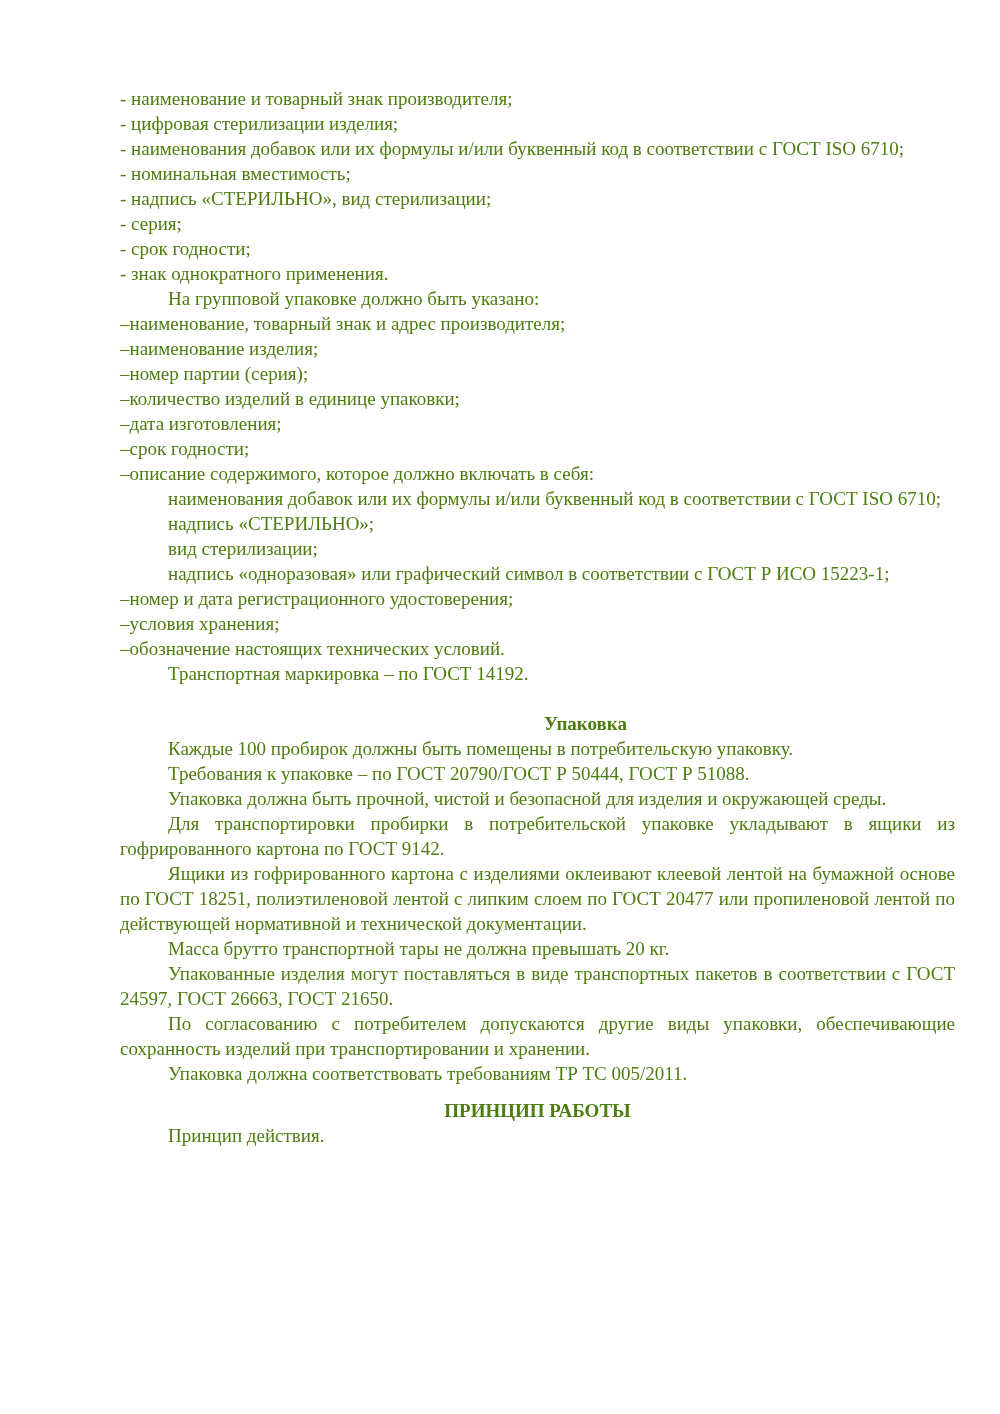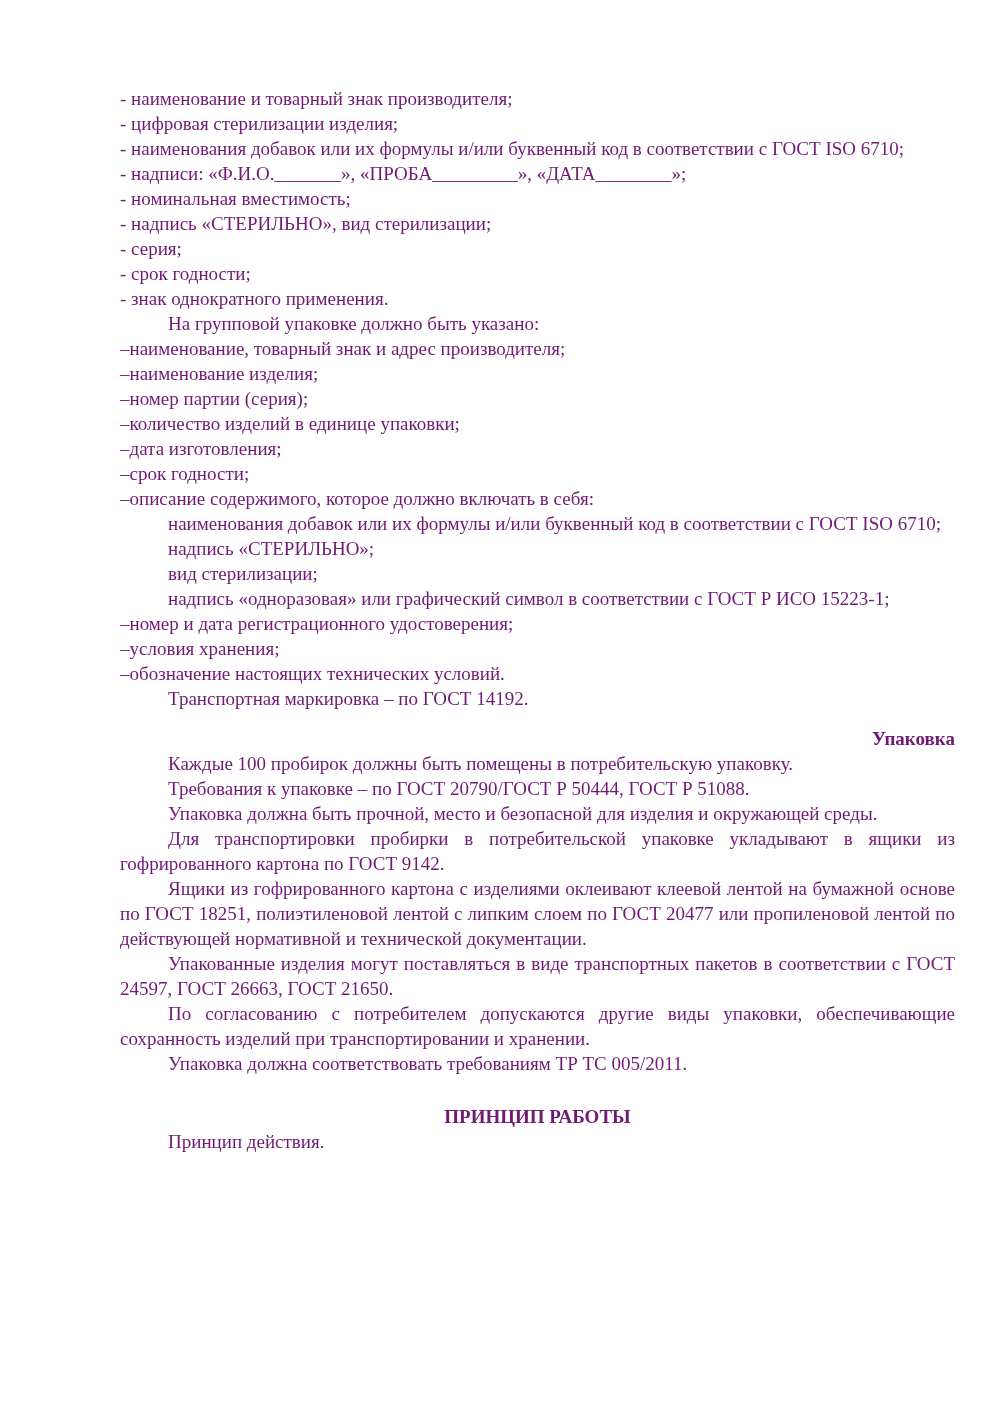--- a/index.html
+++ b/index.html
@@ -2,56 +2,55 @@
 <html><head>
 <meta charset="utf-8">
 <style>
   html, body { margin: 0; padding: 0; background: #ffffff; }
   .page {
     position: relative;
     width: 1000px;
     height: 1366px;
     box-sizing: border-box;
     background: #ffffff;
-    color: #701a75;
+    color: #4d7c0f;
     font-family: "Liberation Serif", "DejaVu Serif", serif;
     font-size: 19px;
     line-height: 25px;
     padding: 86px 45px 30px 120px;
     overflow: hidden;
   }
   p { margin: 0; text-align: justify; }
   .ind { text-indent: 48px; }
   .pack-head {
     font-weight: bold;
-    text-align: right;
+    text-align: center;
     text-indent: 0;
     padding-left: 96px;
-    margin-top: 15px;
+    margin-top: 25px;
   }
   .center-head {
     font-weight: bold;
     text-align: center;
-    margin-top: 28px;
+    margin-top: 12px;
   }
   .bold-ind {
     font-weight: normal;
     text-align: left;
     text-indent: 48px;
   }
 </style>
 </head>
 <body>
 
 <div class="page">
 
   <p>- наименование и товарный знак производителя;</p>
   <p>- цифровая стерилизации изделия;</p>
   <p>- наименования добавок или их формулы и/или буквенный код в соответствии с ГОСТ ISO 6710;</p>
-  <p>- надписи: «Ф.И.О._______», «ПРОБА_________», «ДАТА________»;</p>
   <p>- номинальная вместимость;</p>
   <p>- надпись «СТЕРИЛЬНО», вид стерилизации;</p>
   <p>- серия;</p>
   <p>- срок годности;</p>
   <p>- знак однократного применения.</p>
 
   <p class="ind">На групповой упаковке должно быть указано:</p>
 
   <p>–наименование, товарный знак и адрес производителя;</p>
   <p>–наименование изделия;</p>
@@ -69,23 +68,24 @@
   <p>–номер и дата регистрационного удостоверения;</p>
   <p>–условия хранения;</p>
   <p>–обозначение настоящих технических условий.</p>
 
   <p class="ind">Транспортная маркировка – по ГОСТ 14192.</p>
 
   <p class="pack-head">Упаковка</p>
 
   <p class="ind">Каждые 100 пробирок должны быть помещены в потребительскую упаковку.</p>
   <p class="ind">Требования к упаковке – по ГОСТ 20790/ГОСТ Р 50444, ГОСТ Р 51088.</p>
-  <p class="ind">Упаковка должна быть прочной, место и безопасной для изделия и окружающей среды.</p>
+  <p class="ind">Упаковка должна быть прочной, чистой и безопасной для изделия и окружающей среды.</p>
   <p class="ind">Для транспортировки пробирки в потребительской упаковке укладывают в ящики из гофрированного картона по ГОСТ 9142.</p>
   <p class="ind">Ящики из гофрированного картона с изделиями оклеивают клеевой лентой на бумажной основе по ГОСТ 18251, полиэтиленовой лентой с липким слоем по ГОСТ 20477 или пропиленовой лентой по действующей нормативной и технической документации.</p>
+  <p class="ind">Масса брутто транспортной тары не должна превышать 20 кг.</p>
   <p class="ind">Упакованные изделия могут поставляться в виде транспортных пакетов в соответствии с ГОСТ 24597, ГОСТ 26663, ГОСТ 21650.</p>
   <p class="ind">По согласованию с потребителем допускаются другие виды упаковки, обеспечивающие сохранность изделий при транспортировании и хранении.</p>
   <p class="ind">Упаковка должна соответствовать требованиям ТР ТС 005/2011.</p>
 
   <p class="center-head">ПРИНЦИП РАБОТЫ</p>
   <p class="bold-ind">Принцип действия.</p>
 
 </div>
 
 </body></html>

